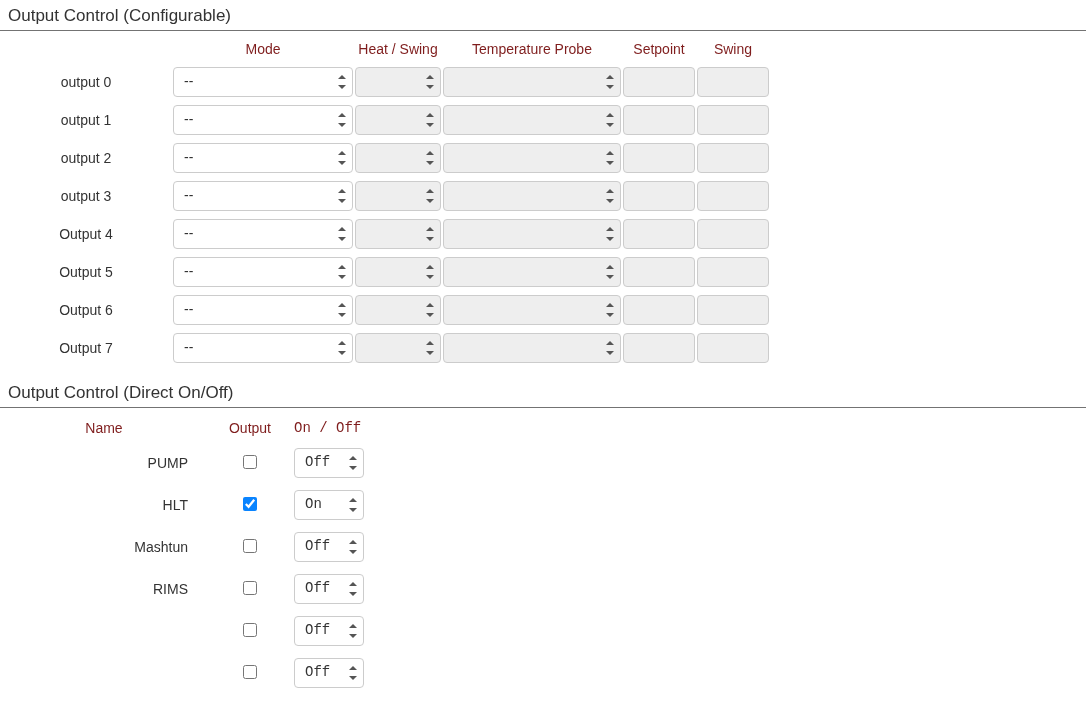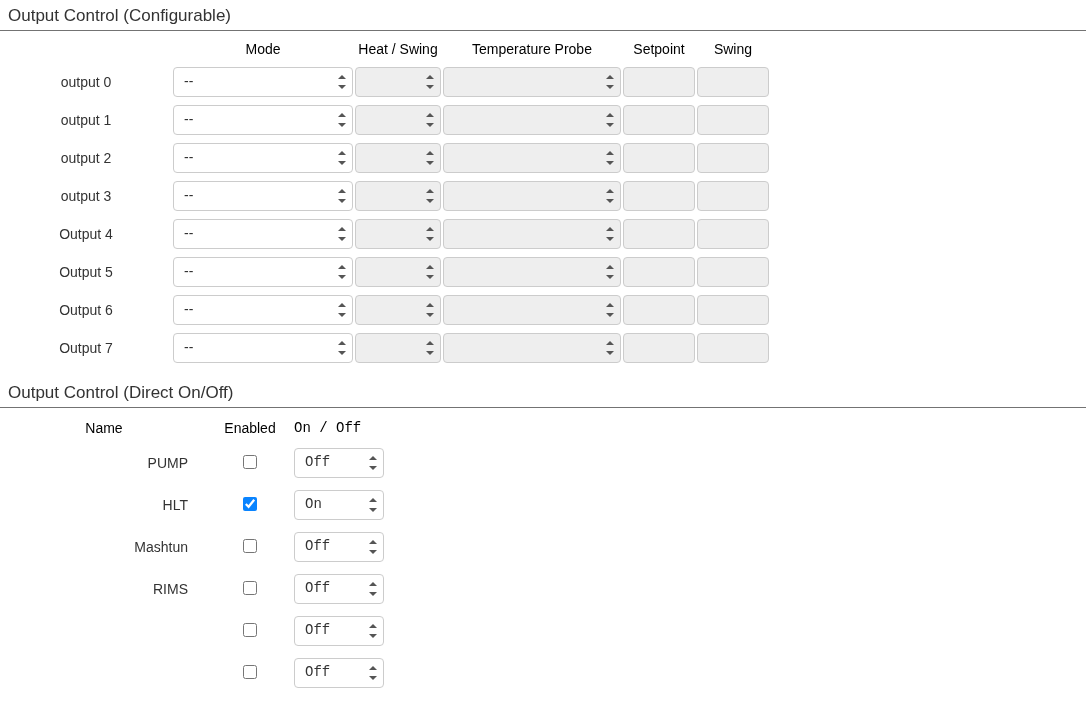--- a/index.html
+++ b/index.html
@@ -27,21 +27,21 @@
     border-collapse: collapse;
   }
   table.config th, table.config td {
     padding: 4px 1px;
     text-align: center;
     font-weight: 400;
     vertical-align: middle;
   }
   table.config th {
     font-size: 14px;
-    color: #000000;
+    color: #7f1d1d;
     padding-bottom: 6px;
   }
   td.row-label {
     text-align: right;
     padding-right: 12px;
     width: 172px;
     font-size: 14px;
   }
   .sel {
     position: relative;
@@ -99,21 +99,21 @@
     border: 1px solid #ccc;
     border-radius: 4px;
     height: 30px;
     vertical-align: middle;
   }
   .w-mode { width: 180px; }
   .w-hc { width: 86px; }
   .w-probe { width: 178px; }
   .w-set { width: 72px; }
   .w-swing { width: 72px; }
-  .w-onoff { width: 90px; }
+  .w-onoff { width: 70px; }
 
   table.direct td.name-col {
     text-align: right;
     padding-right: 20px;
     width: 208px;
   }
   table.direct th.name-head {
     text-align: center;
     width: 208px;
   }
@@ -356,21 +356,21 @@
 </tbody>
 </table>
 </div>
 
 <div class="section-heading">Output Control (Direct On/Off)</div>
 <div class="table-wrap">
 <table class="config direct">
   <thead>
     <tr>
       <th class="name-head">Name</th>
-      <th class="en-head">Enabled</th>
+      <th class="en-head">Output</th>
       <th class="onoff-head">On / Off</th>
     </tr>
   </thead>
   <tbody id="direct-body">
   <tr>
     <td class="name-col">PUMP</td>
     <td class="en-col">
       <input type="checkbox" style="">
     </td>
     <td class="onoff-col">

